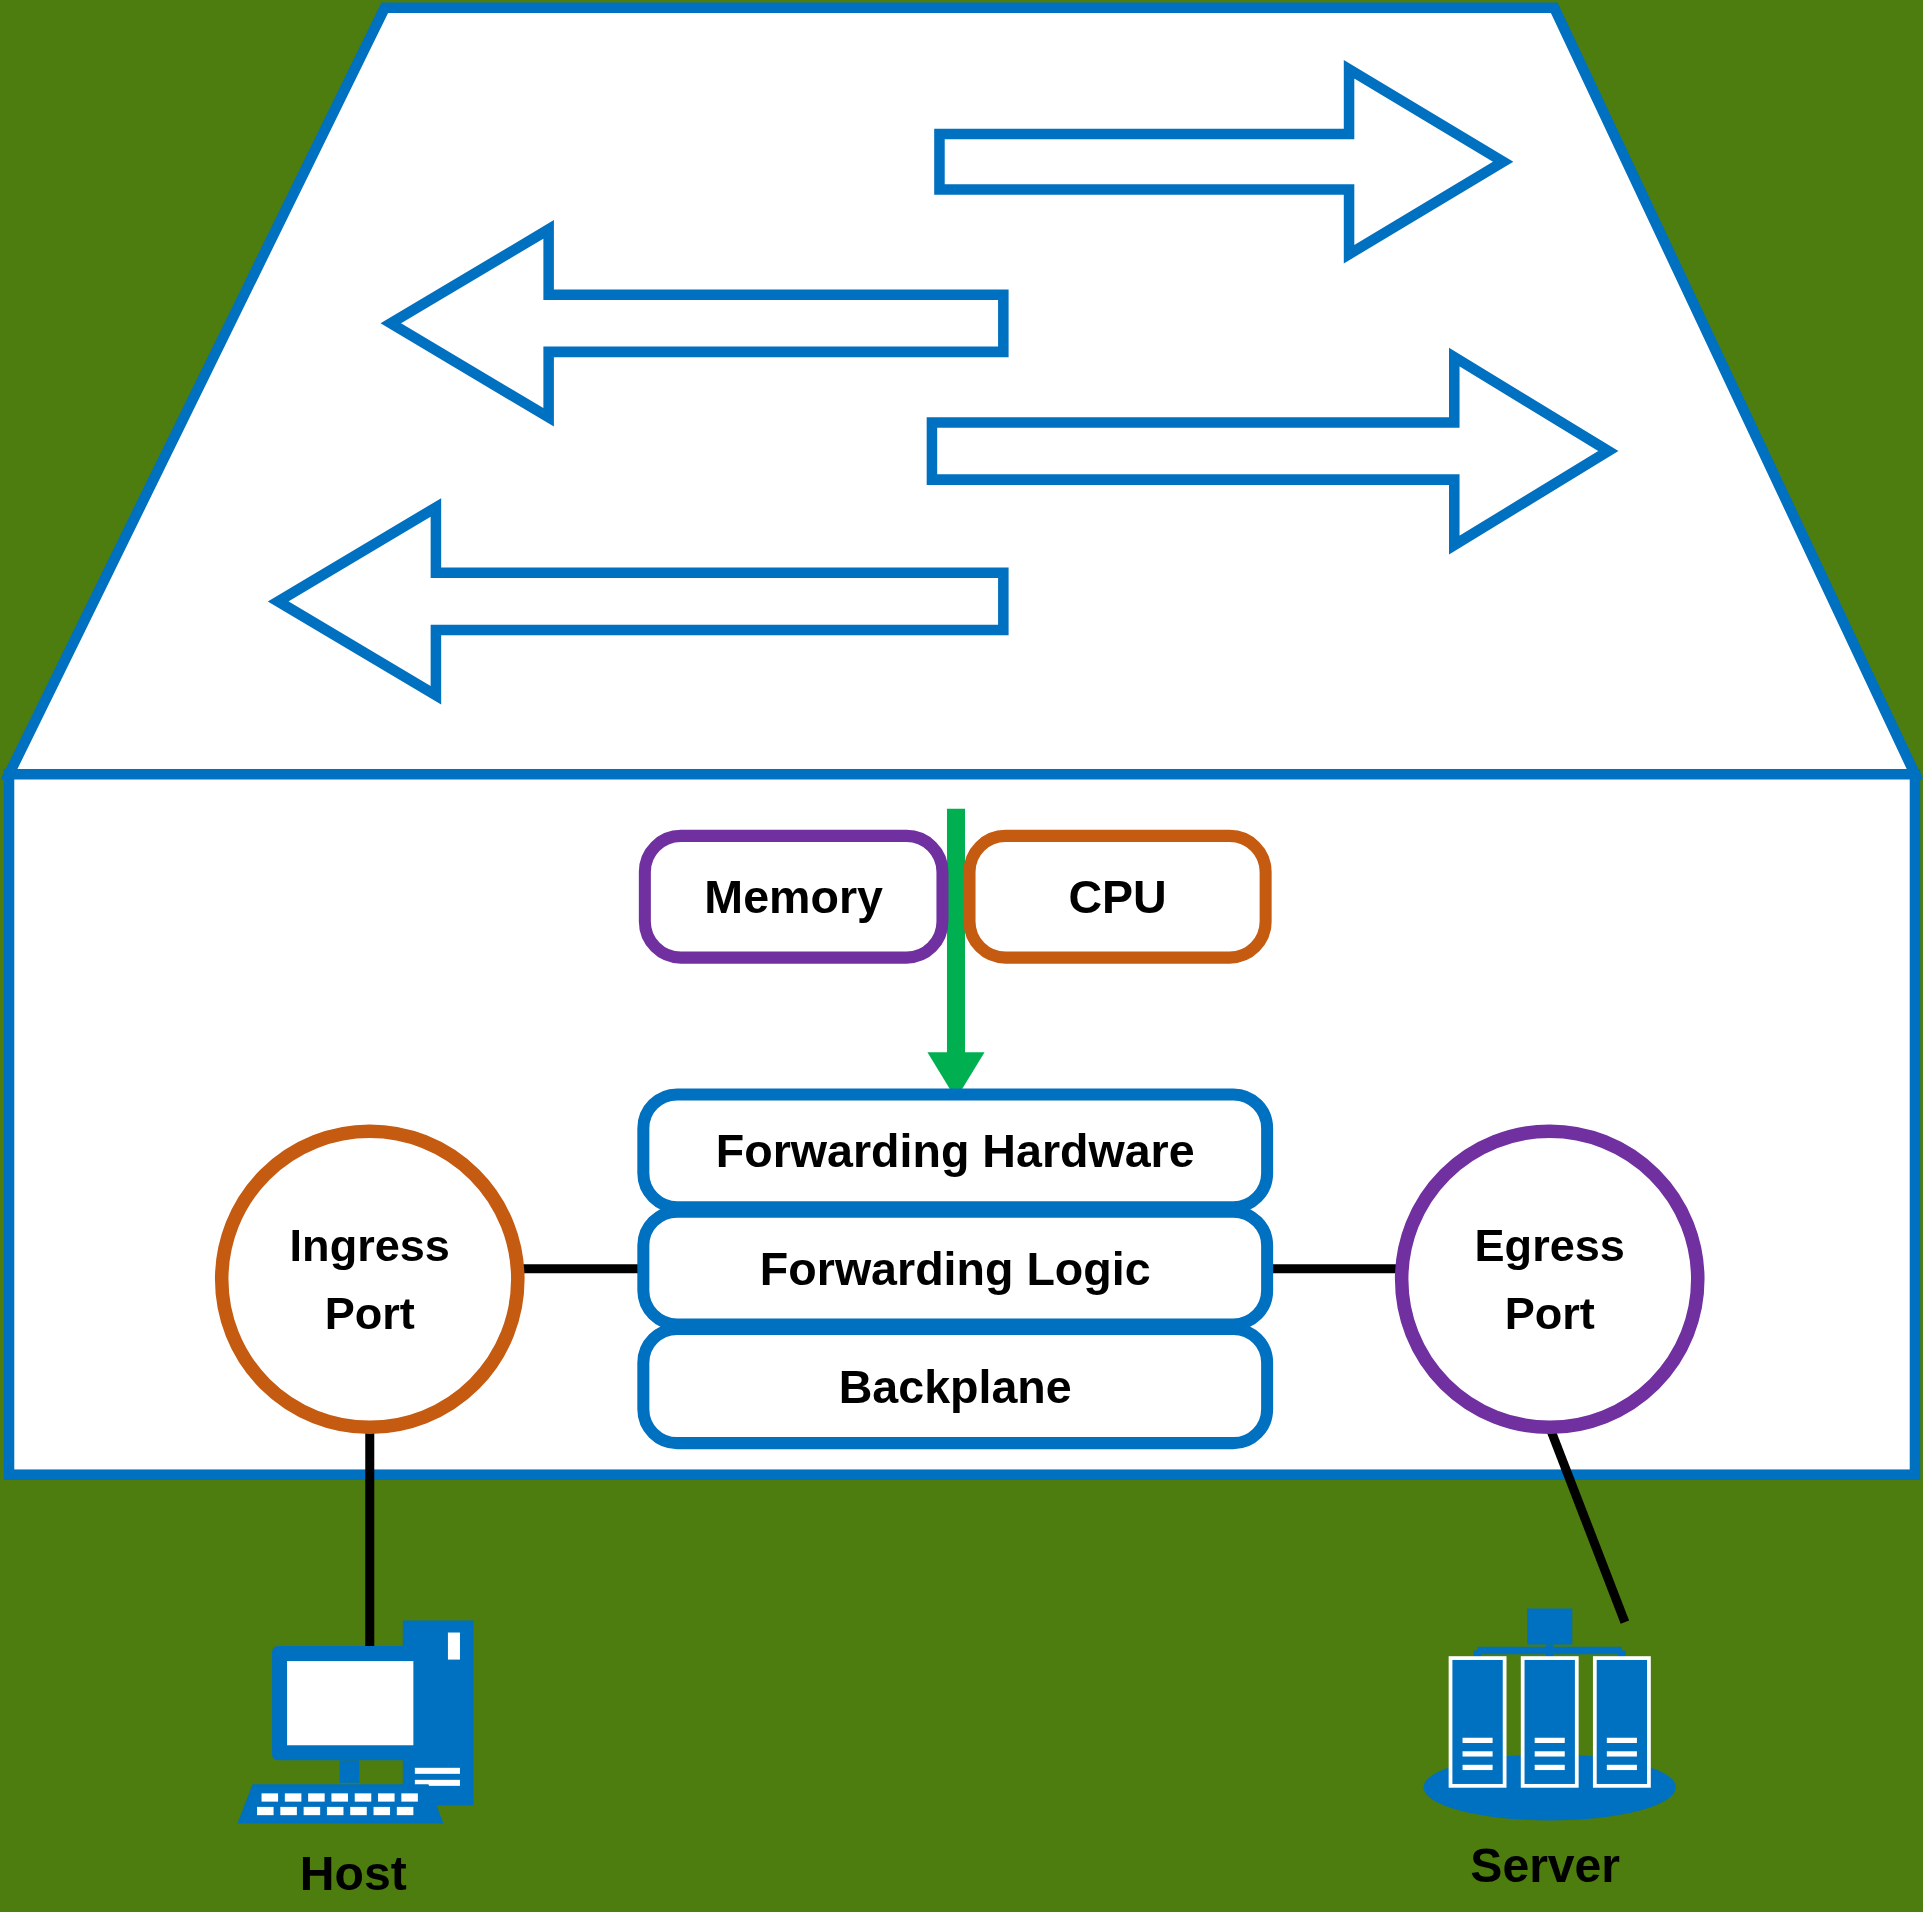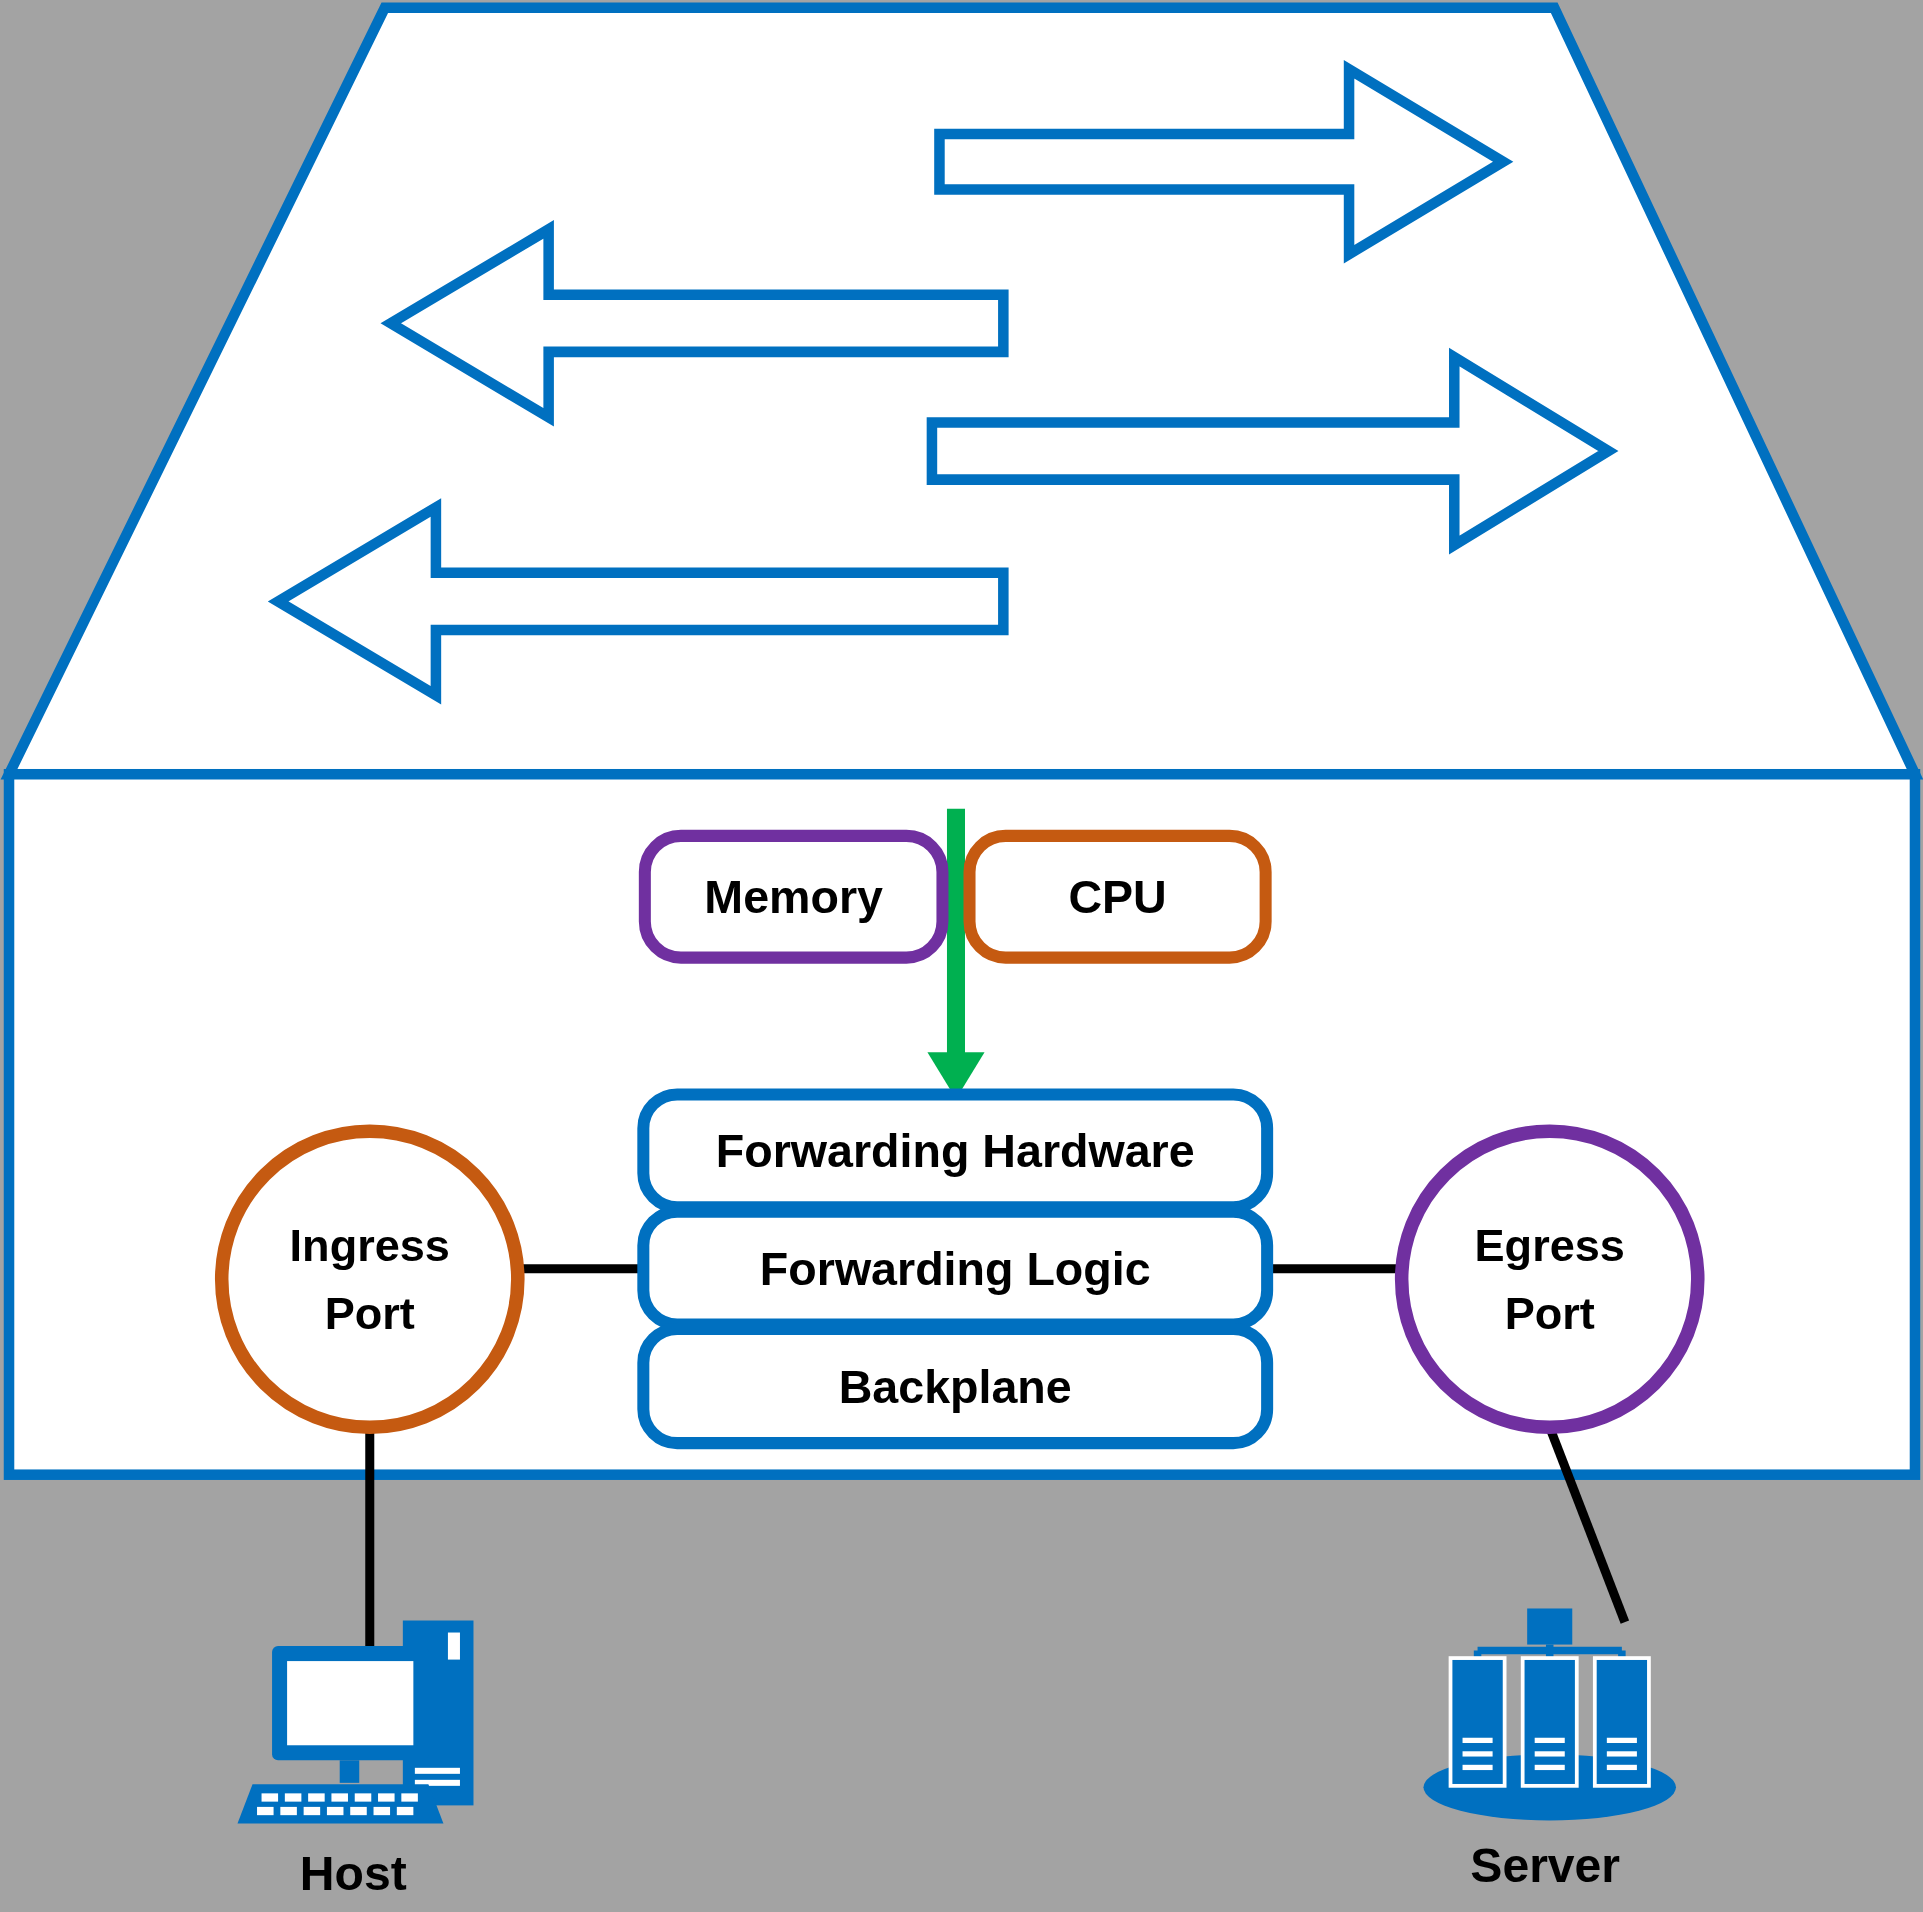--- a/index.html
+++ b/index.html
@@ -1,16 +1,16 @@
 <!DOCTYPE html>
 <html style="font-size:12px"><head>
 <meta charset="utf-8">
 <style>
   html,body{margin:0;padding:0;background:#ffffff;}
-  .page{width:1924px;height:1913px;position:relative;background:#a3a3a3;overflow:hidden;}
+  .page{width:1924px;height:1913px;position:relative;background:#4d7c0f;overflow:hidden;}
   svg{display:block;}
   text{font-family:"Liberation Sans", sans-serif;font-weight:700;fill:#000000;text-anchor:middle;}
   .lbl-box{font-size:62px;}
   .lbl-port{font-size:60px;}
   .lbl-node{font-size:64px;}
 </style>
 </head>
 <body>
 
 <div class="page">

